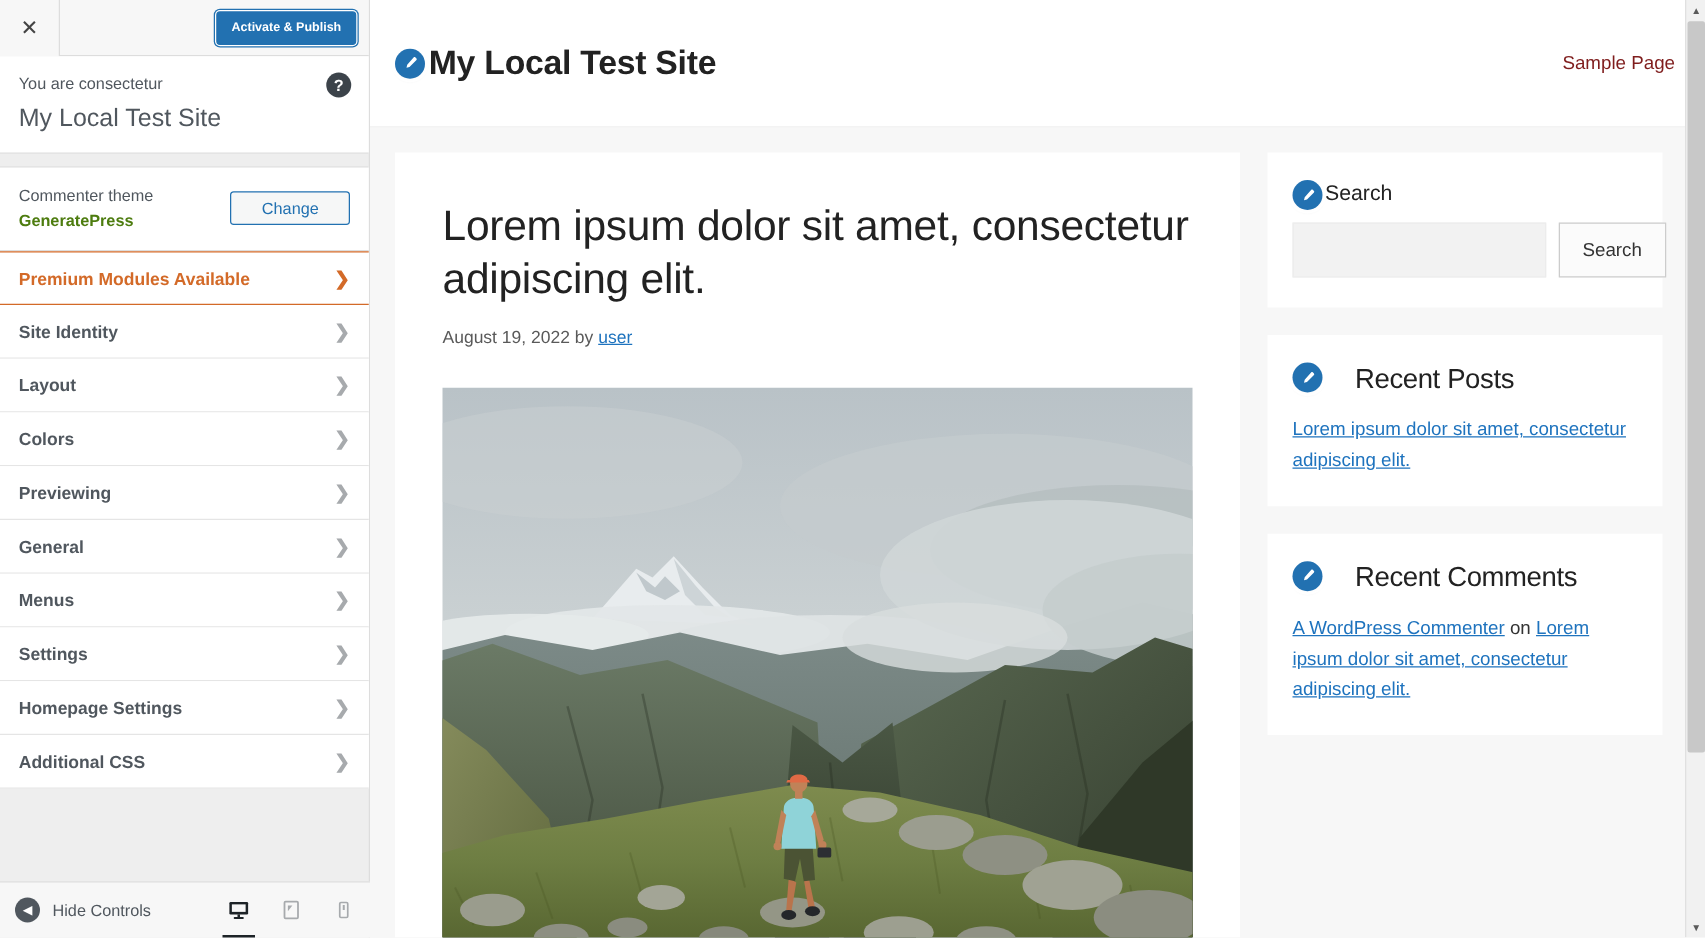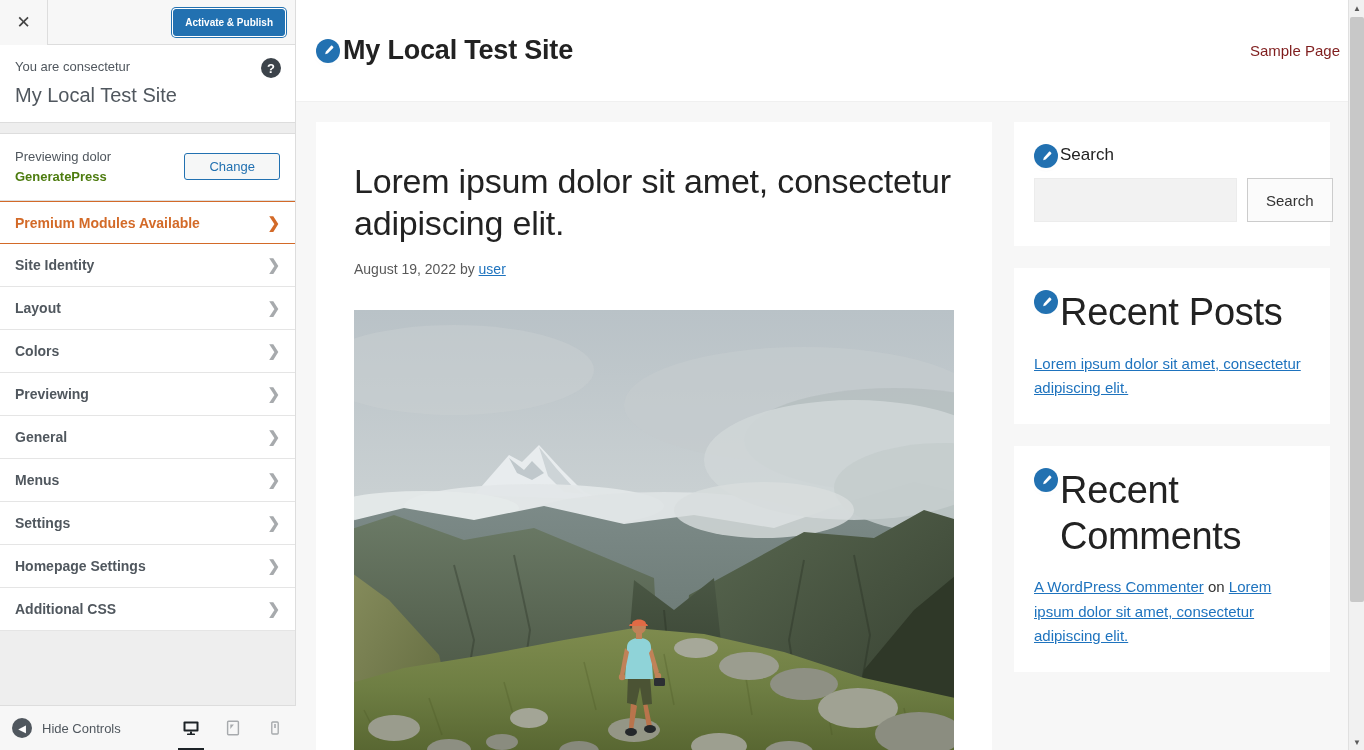--- a/index.html
+++ b/index.html
@@ -181,21 +181,21 @@
 
   .sidebar-col { width: 316px; flex: 0 0 316px; }
   .widget {
     background: #fff; padding: 22px 20px 24px 20px;
     margin-bottom: 22px;
   }
   .widget-head { display: flex; align-items: flex-start; gap: 2px; }
   .widget-title {
     font-size: 17px; color: #222; font-weight: 400; line-height: 1.25;
   }
-  .widget-title.big { font-size: 38px; line-height: 1.2; letter-spacing: -0.3px; }
+  .widget-title.big { font-size: 22px; line-height: 1.2; letter-spacing: -0.3px; margin-left: 24px; }
   .search-row { display: flex; gap: 10px; margin-top: 10px; }
   .search-input {
     flex: 1; height: 44px;
     background: #f2f2f2; border: 1px solid #ececec;
     padding: 0 10px; font-size: 14px;
     font-family: "Liberation Sans", sans-serif;
     color: #333; outline: none;
   }
   .search-btn {
     height: 44px; padding: 0 18px;
@@ -241,21 +241,21 @@
     </div>
 
     <div class="cz-section-head">
       <div class="cz-customizing-label">You are consectetur</div>
       <div class="cz-site-title">My Local Test Site</div>
       <div class="cz-help">?</div>
     </div>
 
     <div class="cz-theme-row">
       <div class="cz-theme-text">
-        <div>Previewing dolor</div>
+        <div>Commenter theme</div>
         <div class="cz-theme-name">GeneratePress</div>
       </div>
       <button class="cz-change-btn">Change</button>
     </div>
 
     <div class="cz-menu">
       <div class="cz-item premium">
         <span>Premium Modules Available</span>
         <span class="cz-arrow">❯</span>
       </div>

